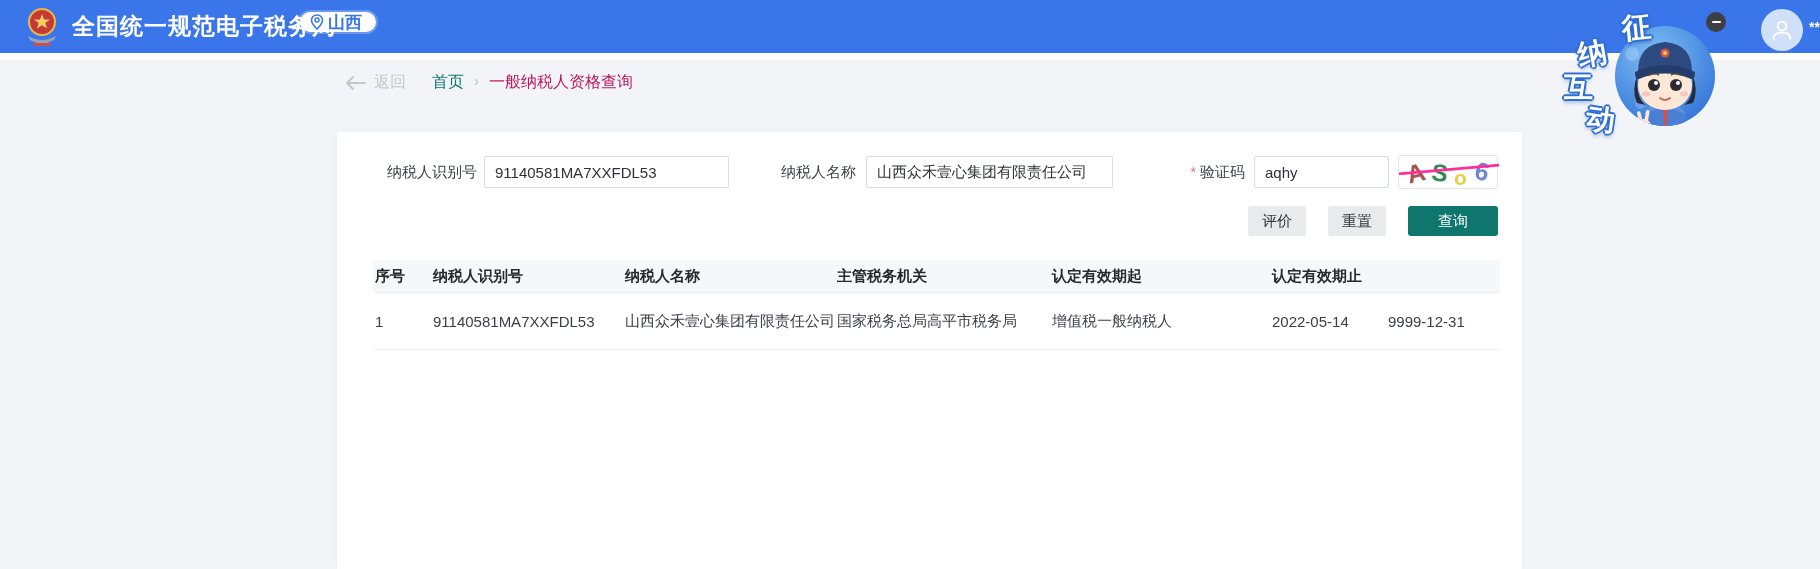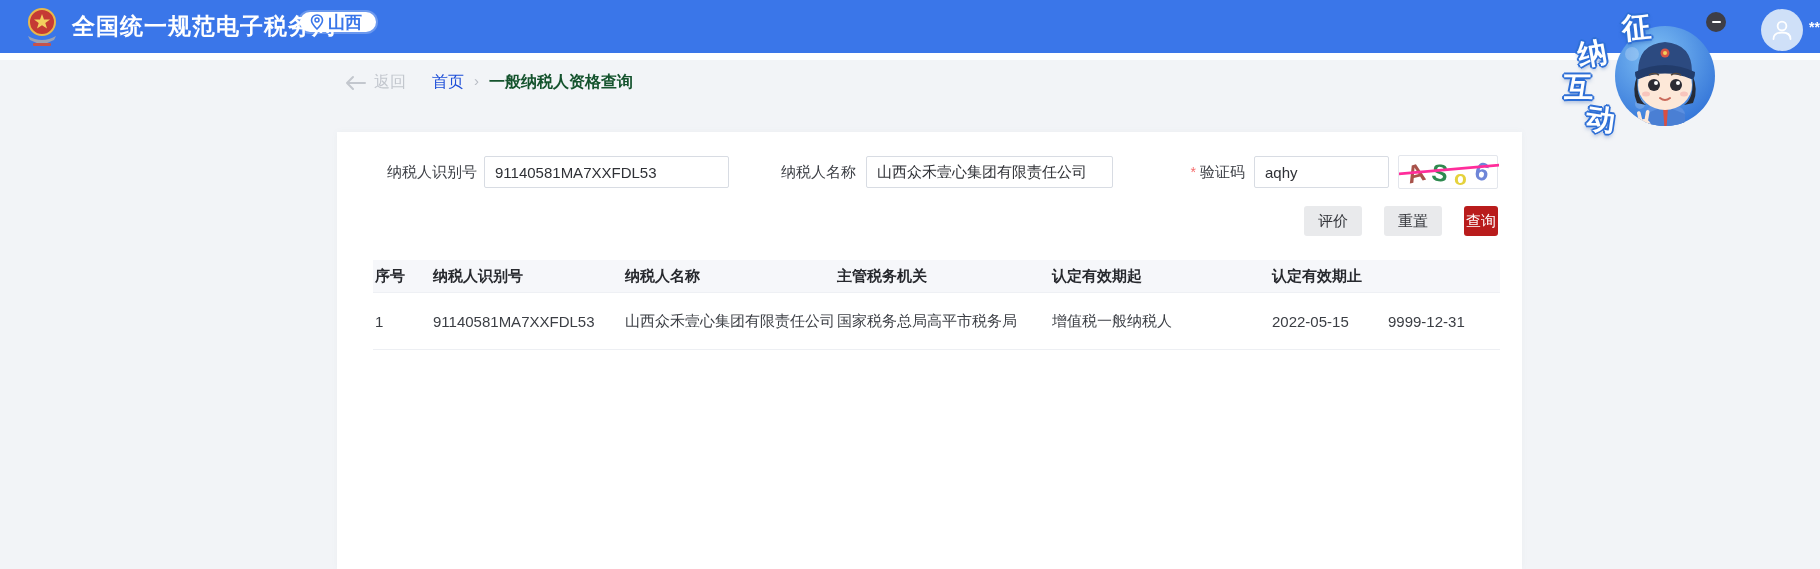--- a/index.html
+++ b/index.html
@@ -16,44 +16,44 @@
   .avatar { position:absolute; left:1761px; top:9px; width:42px; height:42px; border-radius:50%; background:#cfe0f8; display:flex; align-items:center; justify-content:center; cursor:pointer; }
   .user-masked { position:absolute; left:1809px; top:19px; color:#fff; font-size:14px; font-weight:bold; }
 
   
   .pagebg { position:absolute; left:0; top:60px; width:100%; height:509px; background:#f2f4f7; }
 
   
   .breadcrumb { position:absolute; left:344px; top:72px; height:26px; display:flex; align-items:flex-start; gap:10px; font-size:16px; z-index:2; }
   .back-group { display:flex; align-items:center; gap:8px; color:#c3c7ce; cursor:pointer; }
   .back-group svg { display:block; }
-  .crumb-home { color:#1d4ed8; text-decoration:none; cursor:pointer; margin-left:16px; }
+  .crumb-home { color:#0f766e; text-decoration:none; cursor:pointer; margin-left:16px; }
   .crumb-sep { color:#b8bcc4; font-size:15px; }
-  .crumb-current { color:#14532d;font-weight:bold; }
+  .crumb-current { color:#be185d; }
 
   
   .card { position:absolute; left:337px; top:132px; width:1185px; height:437px; background:#fff; box-shadow:0 0 6px rgba(120,130,150,.06); z-index:1; }
 
   
   .f-label { position:absolute; top:24px; height:32px; line-height:32px; font-size:15px; color:#3c3f45; text-align:right; }
   .lbl-1 { left:40px;  width:100px; }
   .lbl-2 { left:431px; width:88px;  }
   .lbl-3 { left:820px; width:88px;  }
   .req { color:#f56c6c; margin-right:4px; font-size:14px; }
   .f-input { position:absolute; top:24px; height:32px; border:1px solid #d8dce3; border-radius:2px; padding:0 10px; font-size:15px; color:#2f3136; font-family:"Liberation Sans","DejaVu Sans",sans-serif; background:#fff; outline:none; }
   .inp-1 { left:147px; width:245px; }
   .inp-2 { left:529px; width:247px; }
   .inp-3 { left:917px; width:135px; }
   .captcha-box { position:absolute; left:1061px; top:23px; width:100px; height:34px; border:1px solid #e3e6ec; border-radius:2px; background:#fff; cursor:pointer; overflow:visible; }
 
   
   .btn-row { position:absolute; right:24px; top:74px; display:flex; gap:22px; }
   .btn { height:30px; border:none; border-radius:3px; font-size:15px; font-family:"Liberation Sans","DejaVu Sans",sans-serif; cursor:pointer; padding:0 14px; }
   .btn-gray { background:#e9eaec; color:#33353a;text-align:center; }
-  .btn-primary { background:#b91c1c; color:#fff; padding:0 2px; }
+  .btn-primary { background:#0f766e; color:#fff; padding:0 30px; }
 
   
   .tbl { position:absolute; left:36px; top:128px; width:1127px; }
   .tbl-row { display:grid; grid-template-columns:58px 192px 212px 215px 220px 116px 1fr; align-items:center; }
   .tbl-head { height:33px; background:#f6f7fa; border-bottom:1px solid #eef0f4; }
   .tbl-head .cell { font-weight:bold; color:#27292e; font-size:15px; }
   .tbl-data { height:57px; background:#fff; border-bottom:1px solid #edeff3; }
   .tbl-data .cell { color:#3b3e44; font-size:15px; }
   .cell { padding-left:2px; white-space:nowrap; overflow:hidden; text-overflow:ellipsis; }
 
@@ -152,21 +152,21 @@
         <div class="cell">主管税务机关</div>
         <div class="cell">认定有效期起</div>
         <div class="cell">认定有效期止</div>
       </div>
       <div class="tbl-row tbl-data">
         <div class="cell">1</div>
         <div class="cell">91140581MA7XXFDL53</div>
         <div class="cell">山西众禾壹心集团有限责任公司</div>
         <div class="cell">国家税务总局高平市税务局</div>
         <div class="cell">增值税一般纳税人</div>
-        <div class="cell">2022-05-15</div>
+        <div class="cell">2022-05-14</div>
         <div class="cell">9999-12-31</div>
       </div>
     </div>
   </div>
 
   <div class="mascot">
     <svg width="175" height="138" viewBox="0 0 175 138">
       <defs>
         <radialGradient id="mg" cx="40%" cy="30%" r="80%">
           <stop offset="0" stop-color="#7fc0f5"></stop>

